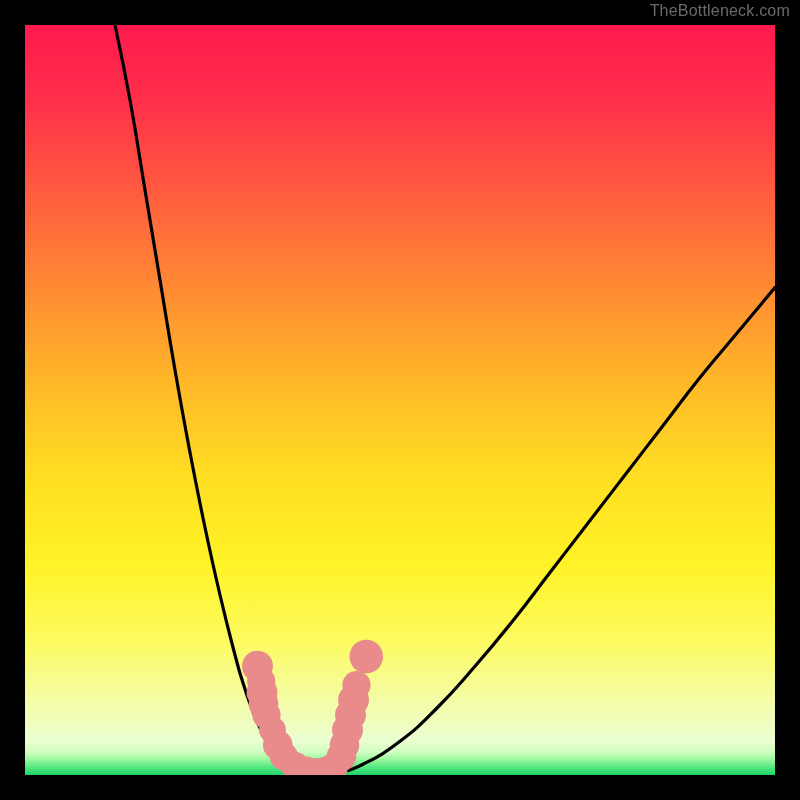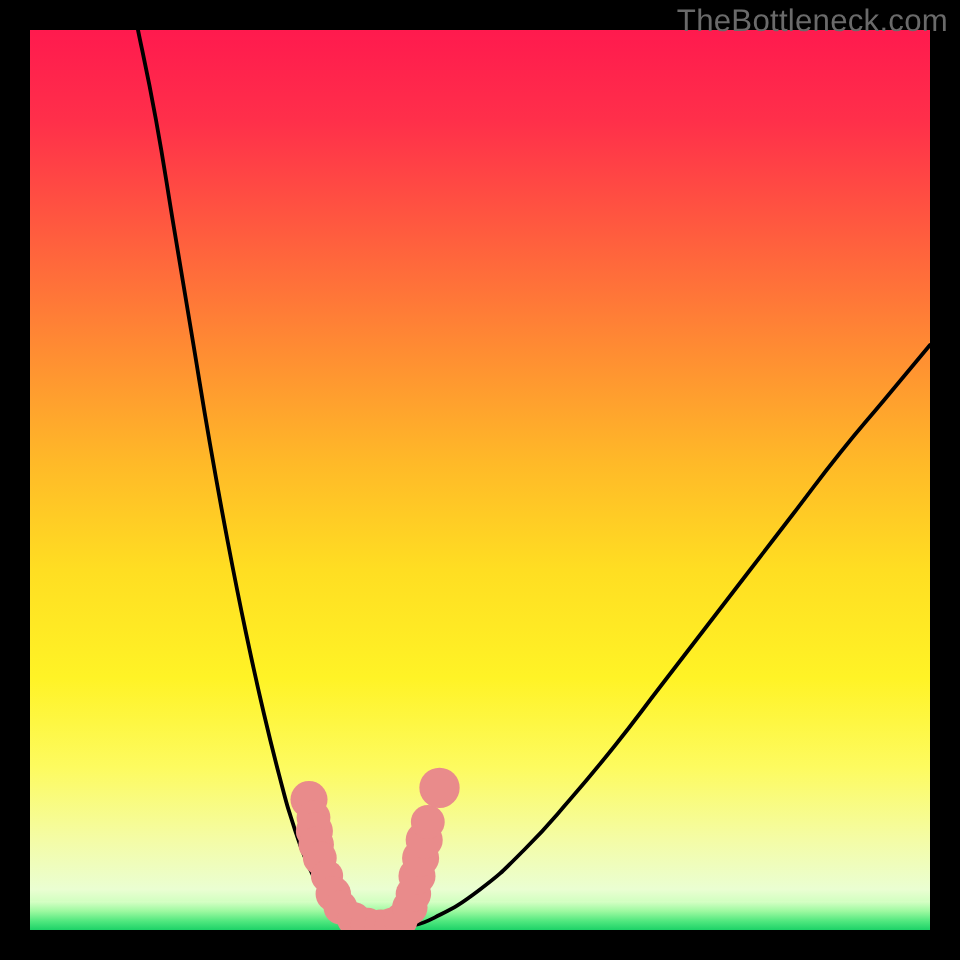--- a/index.html
+++ b/index.html
@@ -8,21 +8,21 @@
     position: relative;
     width: 800px;
     height: 800px;
     background: #000;
   }
   .watermark {
     position: absolute;
     top: 2px;
     right: 10px;
     font-family: Arial, Helvetica, sans-serif;
-    font-size: 26px;
+    font-size: 16px;
     font-weight: 500;
     color: #6a6a6a;
     letter-spacing: 0.2px;
     z-index: 50;
   }
   .plot-outer {
     position: absolute;
     left: 25px;
     top: 25px;
     width: 750px;

